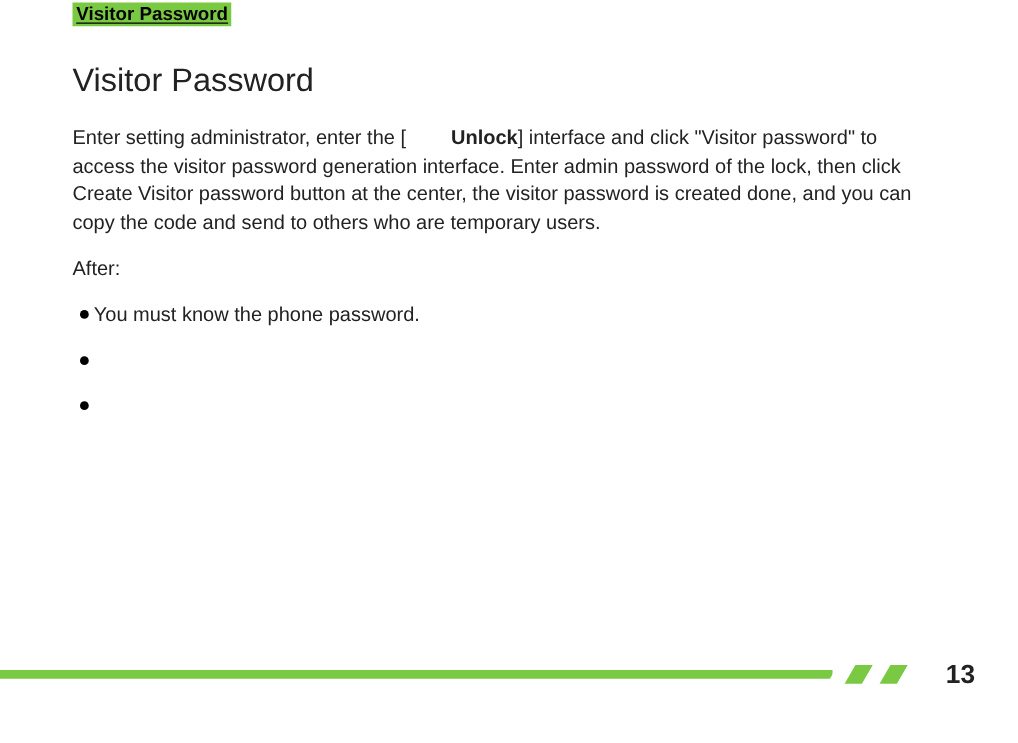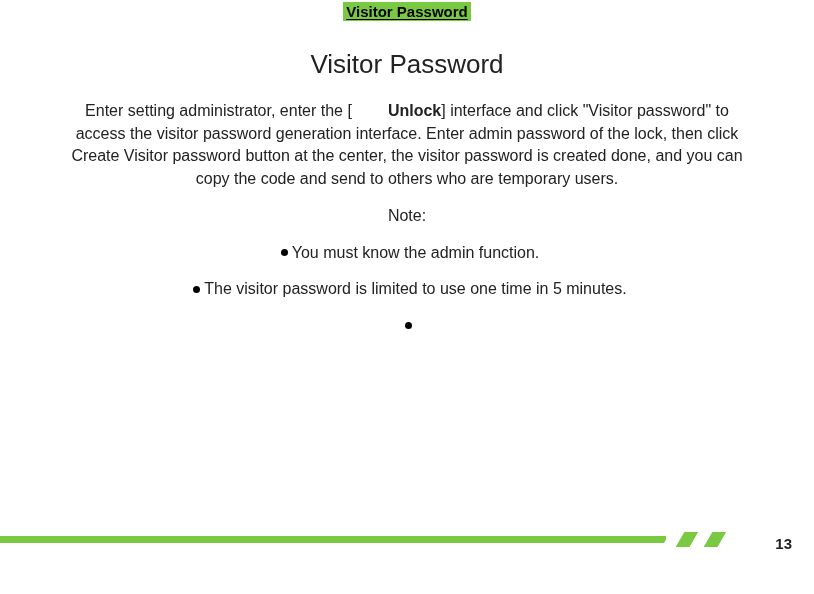--- a/index.html
+++ b/index.html
@@ -8,21 +8,20 @@
     width: 814px;
     height: 594px;
     font-family: "Segoe UI", "Myriad Pro", Arial, sans-serif;
     color: #222;
     background: #fff;
     position: relative;
   }
   .page {
     box-sizing: border-box;
     padding: 0 58px 0 58px;
-    text-align: center;
   }
   .tag {
     display: inline-block;
     background: #7ac943;
     color: #000;
     font-weight: 700;
     font-size: 15px;
     padding: 1px 3px 1px 3px;
     margin-top: 2px;
     text-decoration: underline;
@@ -98,48 +97,48 @@
     position: absolute;
     top: 0;
     width: 14px;
     height: 15px;
     transform: skewX(-30deg);
   }
   .sl-green { background: #7ac943; }
   .sl-white { background: #fff; }
   .page-num {
     position: absolute;
-    right: 22px;
+    right: 34px;
     bottom: 42px;
-    font-size: 15px;
+    font-size: 21px;
     font-weight: 700;
     color: #222;
   }
 </style>
 </head>
 <body>
 
 <div class="page">
 
   <span class="tag">Visitor Password</span>
 
   <h1 class="section-title">Visitor Password</h1>
 
   <p class="body">
     <span>Enter setting administrator, enter the [</span><span class="bold">Unlock</span><span>] interface and click "Visitor password" to access the visitor password generation interface. Enter admin password of the lock, then click Create Visitor password button at the center, the visitor password is created done, and you can copy the code and send to others who are temporary users.</span>
   </p>
 
-  <p class="body">Note:</p>
+  <p class="body">After:</p>
 
   <div class="bullets">
     <p class="bullet-line">
-      <span class="dot"></span><span>You must know the admin function.</span>
+      <span class="dot"></span><span>You must know the phone password.</span>
     </p>
     <p class="bullet-line">
-      <span class="dot"></span><span>The visitor password is limited to use one time in 5 minutes.</span>
+      <span class="dot"></span>
     </p>
     <p class="bullet-line">
       <span class="dot"></span>
     </p>
   </div>
 
 </div>
 
 <div class="footer">
   <div class="stripe-gray"></div>

